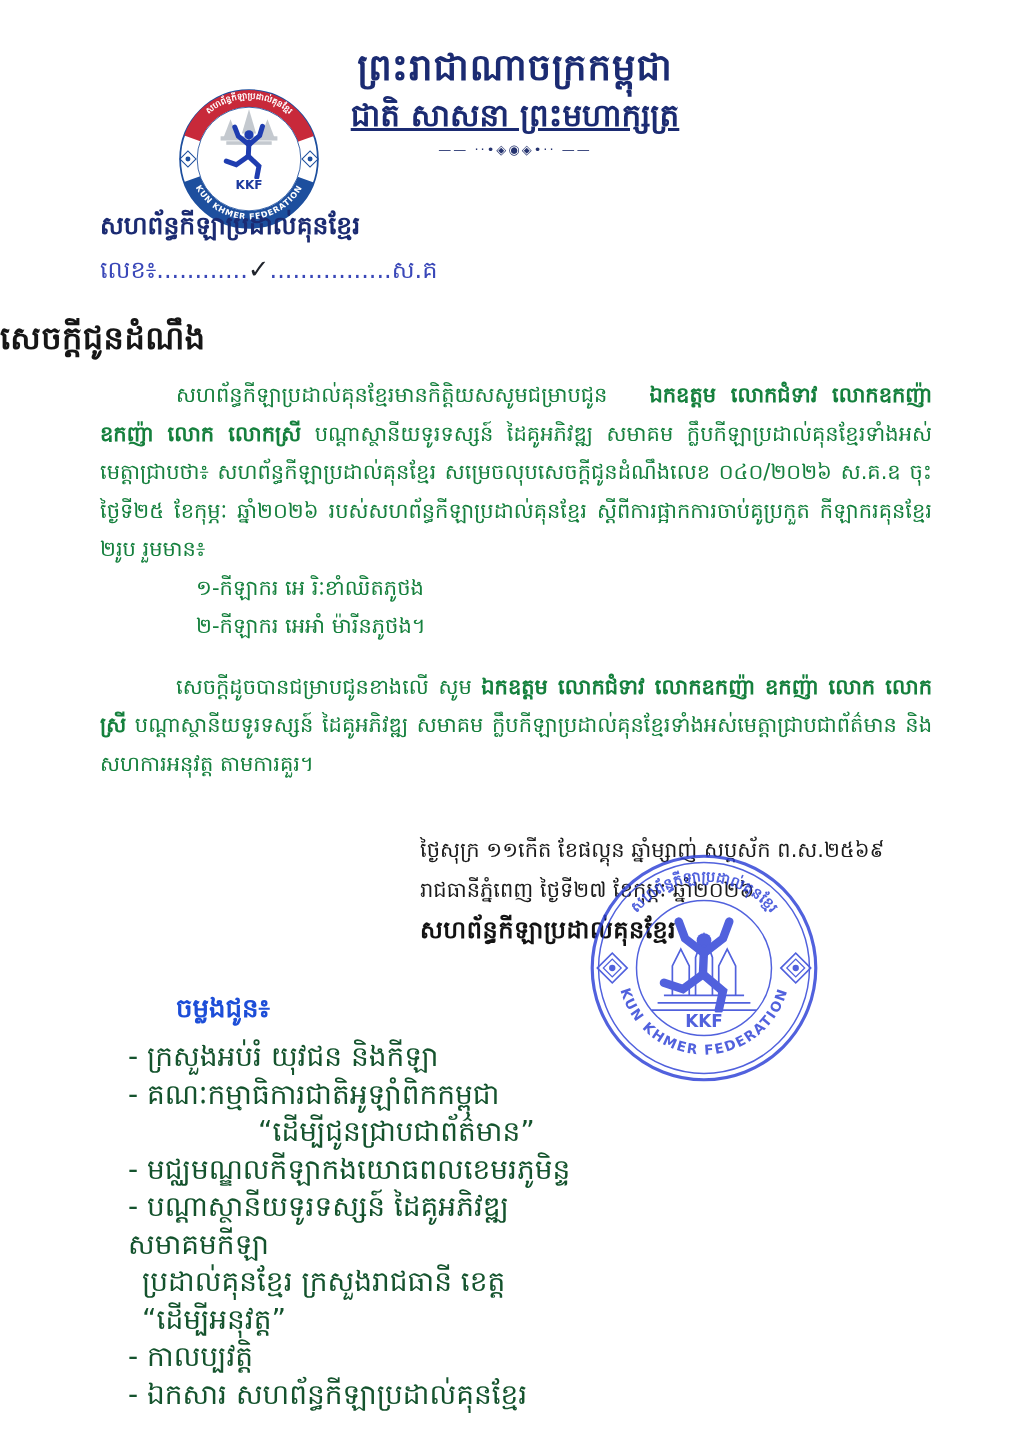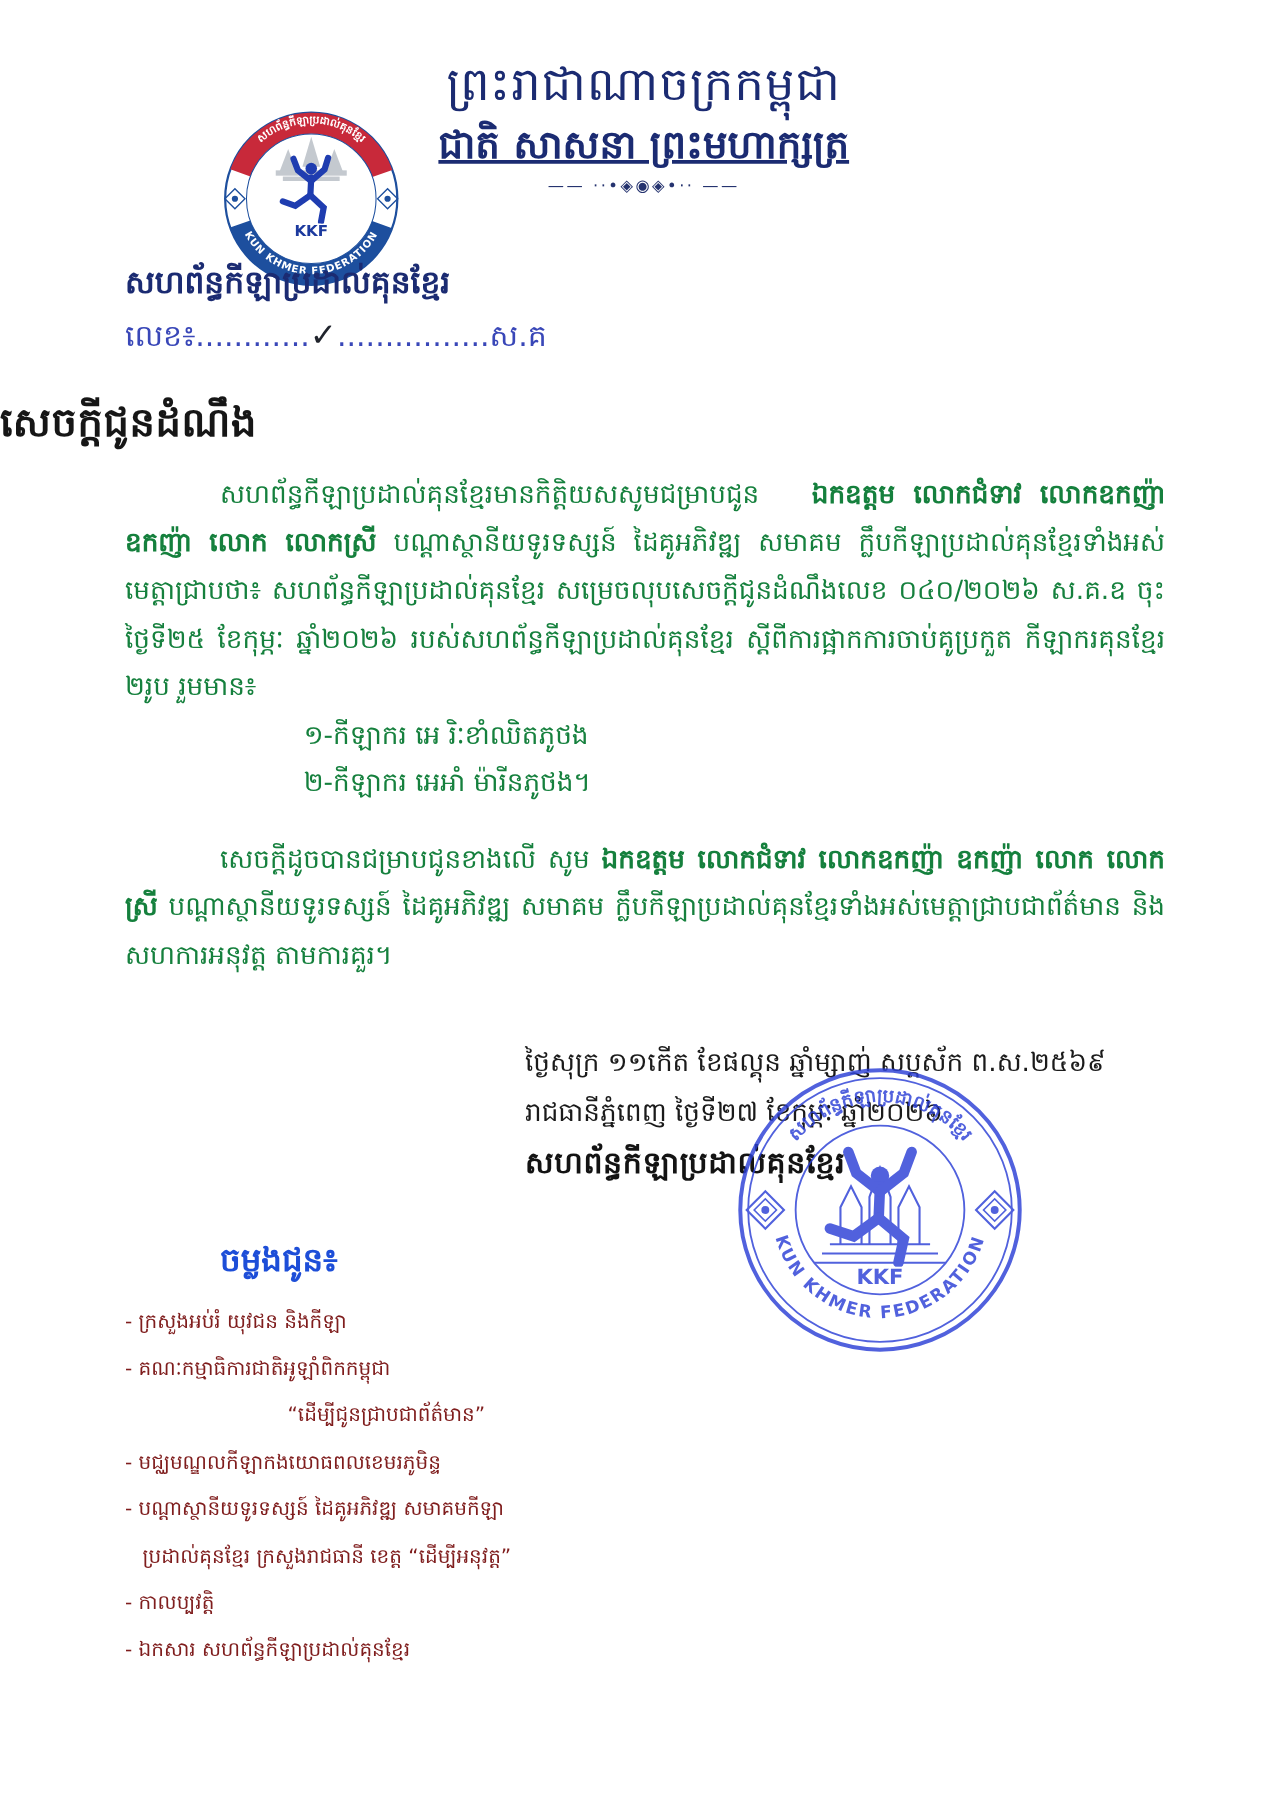--- a/index.html
+++ b/index.html
@@ -4,21 +4,21 @@
 <style>
   html,body{margin:0;padding:0;background:#e8e8e8;}
   .page{
     position:relative;width:1030px;height:1440px;background:#ffffff;
     font-family:"DejaVu Sans","Liberation Sans",sans-serif;overflow:hidden;
     margin:0 auto;color:#151515;
   }
   
   .hdr-kingdom{
     position:absolute;top:44px;left:0;width:100%;text-align:center;
-    font-size:37px;font-weight:normal;color:#1b2b72;letter-spacing:1px;
+    font-size:37px;font-weight:bold;color:#1b2b72;letter-spacing:1px;
   }
   .hdr-motto{
     position:absolute;top:96px;left:0;width:100%;text-align:center;
     font-size:31px;font-weight:bold;color:#1b2b72;text-decoration:underline;
   }
   .hdr-divider{
     position:absolute;top:142px;left:0;width:100%;text-align:center;
     font-size:13px;color:#25336f;letter-spacing:2px;
   }
   .logo-wrap{position:absolute;left:178px;top:88px;width:142px;height:142px;}
@@ -37,37 +37,37 @@
     font-size:32px;font-weight:bold;color:#161616;letter-spacing:.5px;
   }
   
   .body-text{
     position:absolute;left:100px;top:376px;width:832px;
     font-size:21px;line-height:38.5px;text-align:justify;color:#15803d;
   }
   .body-text p{margin:0;text-indent:76px;}
   .body-text .honorific{font-weight:bold;}
   .athlete-list{margin:0 0 0 96px;padding:0;list-style:none;}
-  .athlete-list div{line-height:38.5px;margin-left:47px;}
+  .athlete-list div{line-height:38.5px;}
   .para-gap{height:22px;}
   
   .sig-block{
     position:absolute;left:420px;top:830px;width:520px;text-align:left;
     font-size:21px;line-height:40px;color:#1a1a1a;z-index:2;
   }
   .sig-org{font-size:24px;font-weight:bold;letter-spacing:.5px;color:#131313;}
   
   .stamp-wrap{
     position:absolute;left:588px;top:852px;width:232px;height:232px;
     z-index:3;opacity:.82;pointer-events:none;
   }
   
   .cc-block{position:absolute;left:100px;top:992px;width:480px;z-index:1;}
   .cc-header{font-size:26px;font-weight:bold;color:#1d4ed8;margin-left:76px;margin-bottom:8px;}
-  .cc-item{font-size:16px;line-height:37.5px;color:#7f1d1d;}
+  .cc-item{font-size:28px;line-height:37.5px;color:#14532d;margin-left:28px;}
   .cc-indent-1{padding-left:14px;}
   .cc-indent-2{padding-left:130px;}
 </style>
 </head>
 <body>
 
 <div class="page">
 
   <div class="hdr-kingdom">ព្រះរាជាណាចក្រកម្ពុជា</div>
   <div class="hdr-motto">ជាតិ សាសនា ព្រះមហាក្សត្រ</div>

